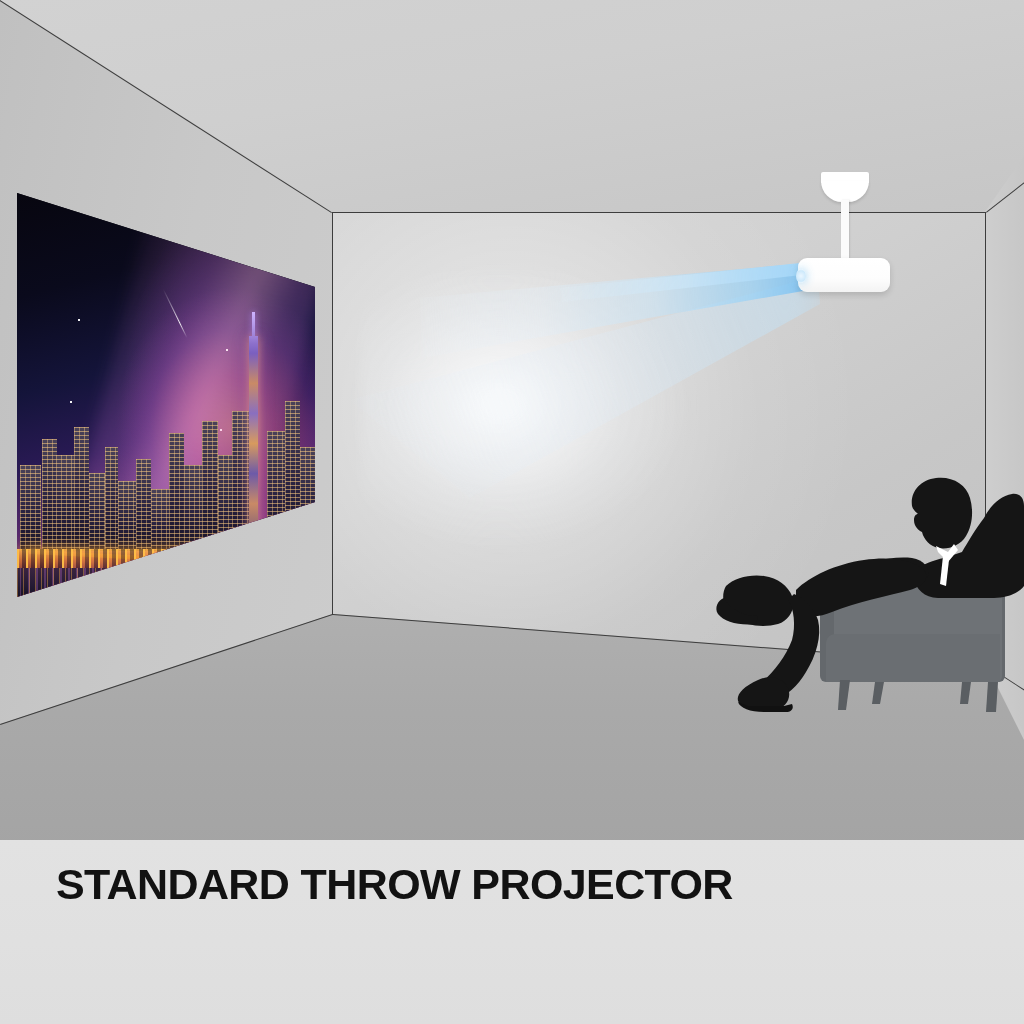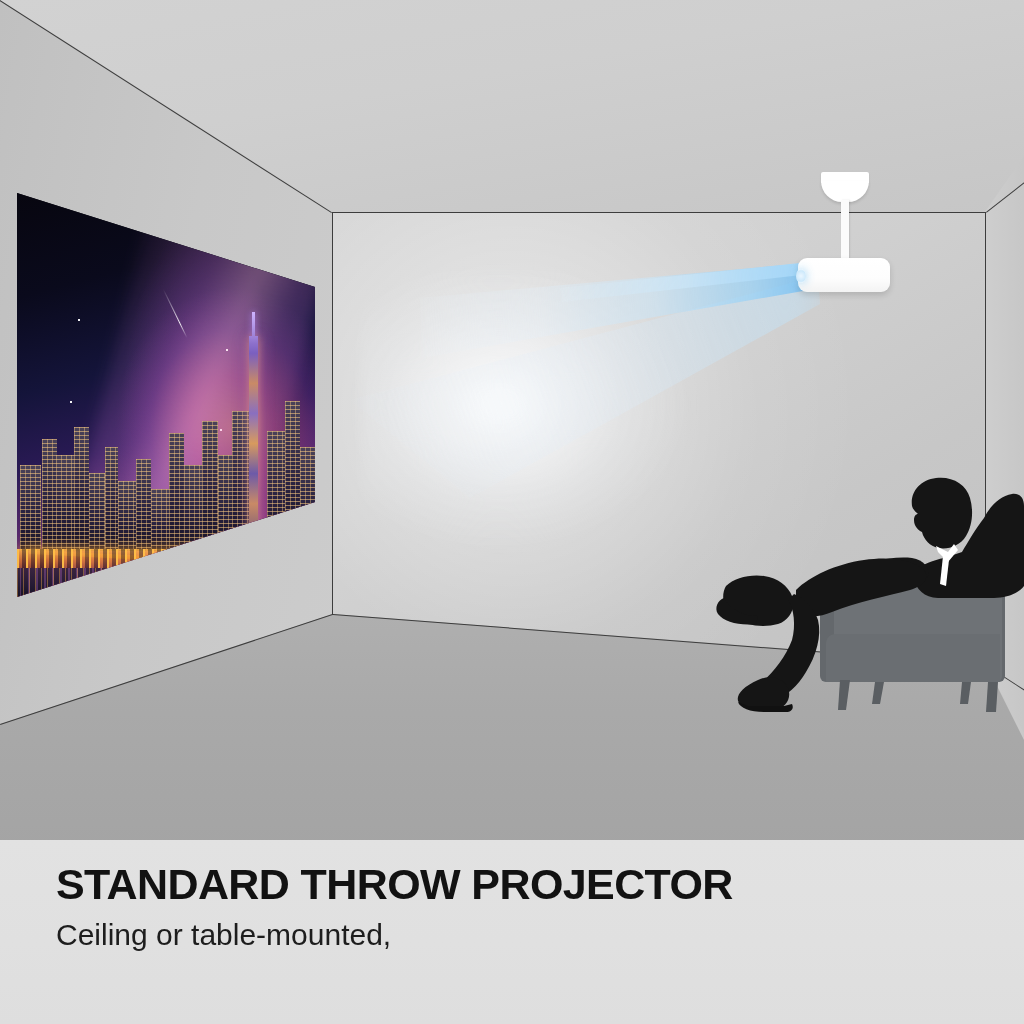--- a/index.html
+++ b/index.html
@@ -390,17 +390,16 @@
       <path fill="#151515" d="M58,212 C70,206 84,210 88,220 C92,230 86,240 74,242
                C60,244 46,242 40,236 C34,230 40,220 58,212 Z"></path>
       <path fill="#111111" d="M38,234 C40,240 50,244 64,244 L86,244 C92,244 94,240 92,236
                L84,238 L48,238 Z"></path>
     </svg>
   </div>
 
   <div class="caption">
     <h1 class="caption-title">STANDARD THROW PROJECTOR</h1>
     <p class="caption-sub">
-      <span>Ceiling or table-mounted,</span>
     </p>
   </div>
 
 </div>
 
 </body></html>

